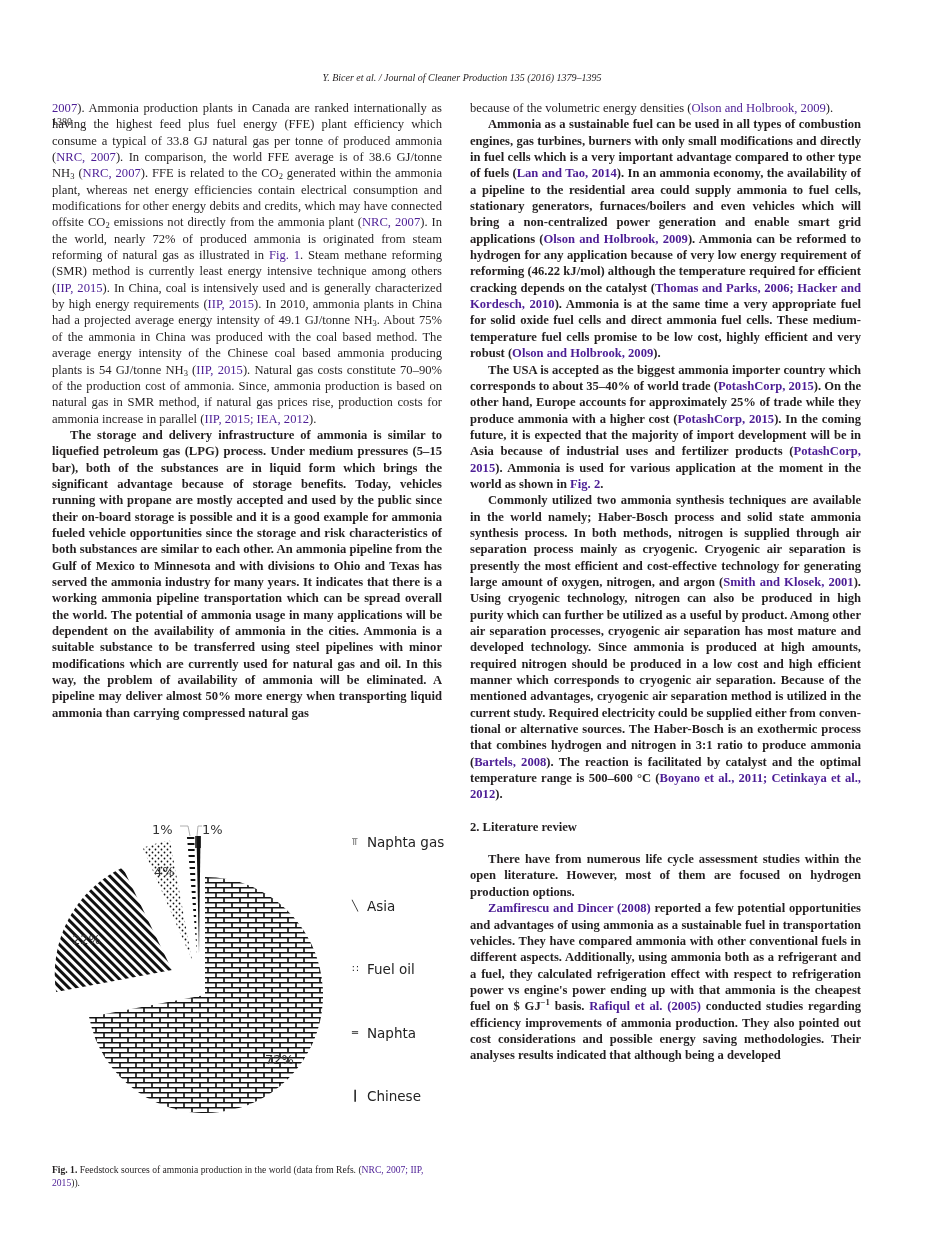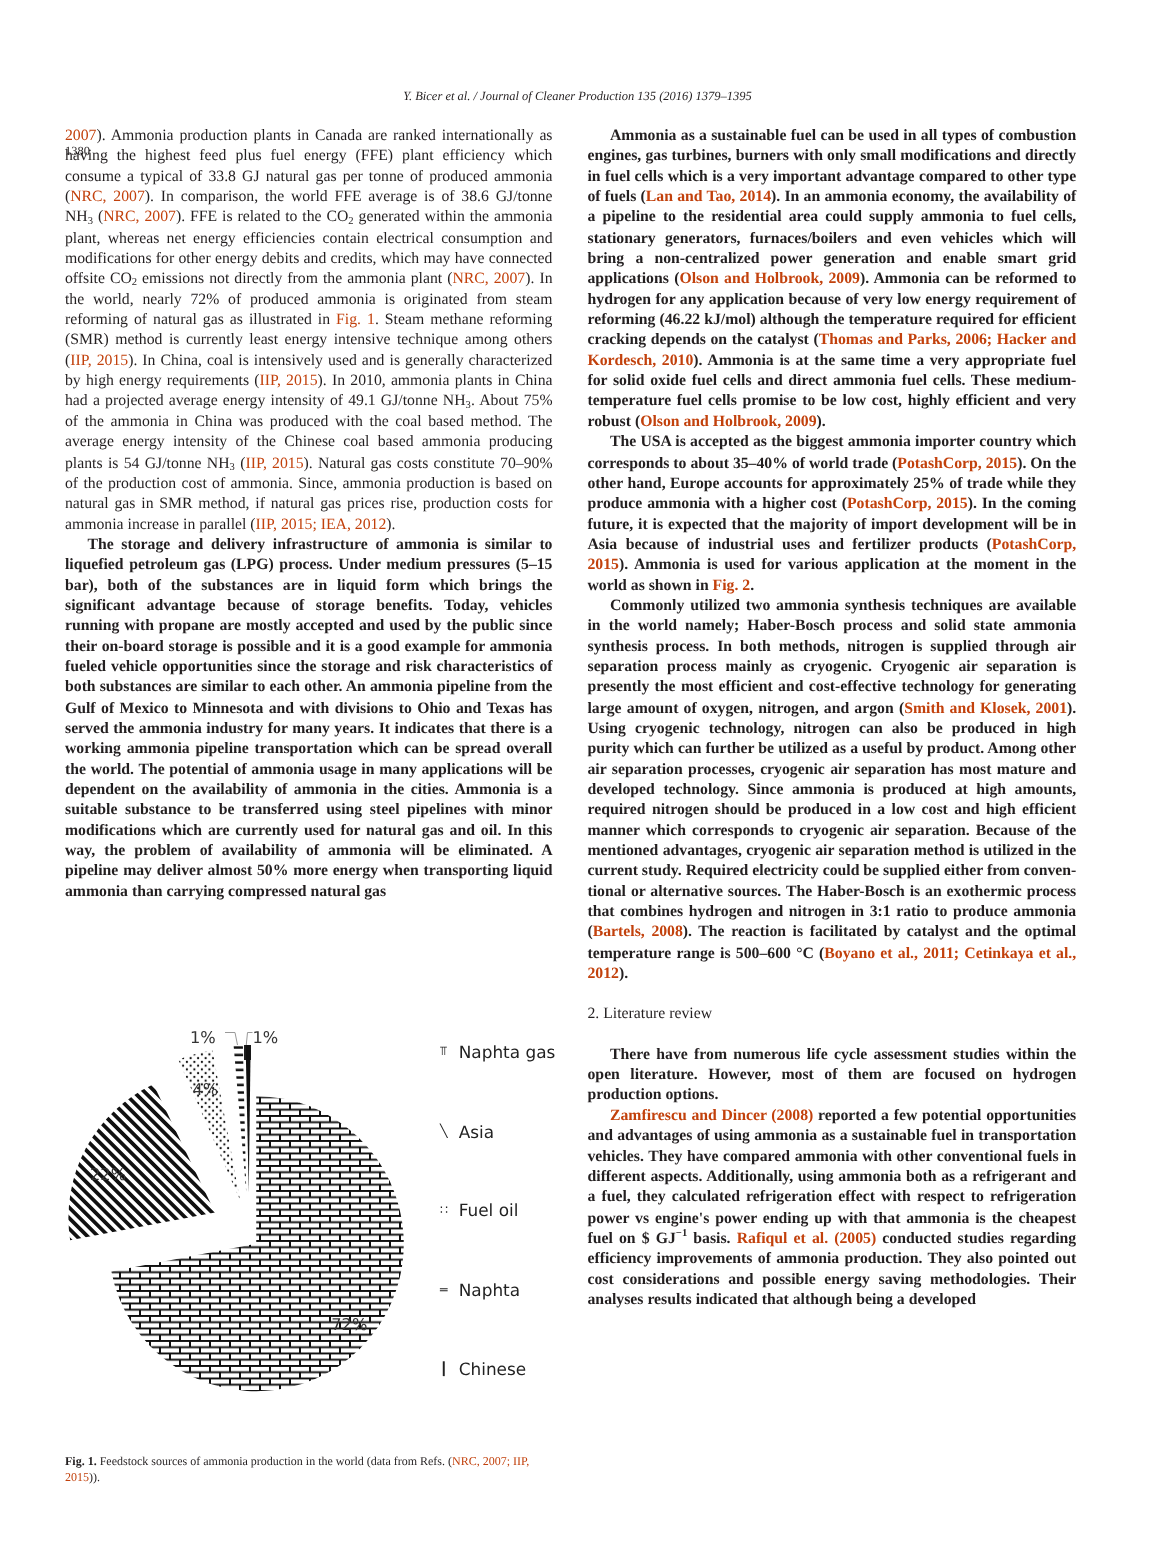--- a/index.html
+++ b/index.html
@@ -8,24 +8,24 @@
   .running-head { position: absolute; top: 72px; left: 52px; width: 820px; height: 14px;
          font-size: 10px; font-family: "Liberation Serif", serif; font-style: italic; }
   .running-head .pg { position: absolute; left: 0; top: 0; font-style: normal; margin-top: 44px; }
   .running-head .jr { position: absolute; left: 0; right: 0; text-align: center; top: 0; font-family: Liberation Serif, serif; }
   .col { position: absolute; font-family: "Liberation Serif", serif; font-size: 12.6px;
          line-height: 16.35px; text-align: justify; hyphens: manual; }
   .col.left { left: 52px; top: 100px; width: 390px; }
   .col.right { left: 470px; top: 100px; width: 391px; }
   .col p { margin: 0; text-indent: 0; }
   .col p.ind { text-indent: 18px; font-weight: bold; }
-  .lnk { color: #c2410c; }
+  .lnk { color: #4c1d95; }
   sub { font-size: 8.5px; line-height: 0; vertical-align: -2px; }
   sup { font-size: 8.5px; line-height: 0; vertical-align: 5px; }
-  h2.sec { font-family: "Liberation Serif", serif; font-size: 12.6px; font-weight: normal;
+  h2.sec { font-family: "Liberation Serif", serif; font-size: 12.6px; font-weight: bold;
          margin: 16px 0 16px 0; }
   .figure { position: absolute; left: 52px; top: 812px; width: 395px; height: 335px; }
   .figure svg { position: absolute; left: 0; top: 0; }
   .legend { position: absolute; left: 300px; top: 22px; width: 100px; }
   .legend-item { height: 63.5px; font-size: 13.5px; font-family: "DejaVu Sans", sans-serif;
          display: flex; align-items: flex-start; color: #222; }
   .legend-item .sw { display: inline-block; width: 12px; height: 10px; margin-right: 3px;
          margin-top: 3px; font-size: 10px; line-height: 10px; }
   .caption { position: absolute; left: 52px; top: 1163px; width: 392px;
          font-family: Liberation Serif, serif; font-size: 9.6px; line-height: 13px;
@@ -109,19 +109,20 @@
       <span>Chinese</span>
     </div>
   </div>
 </div>
 
 <div class="caption">
   <b>Fig. 1.</b><span> Feedstock sources of ammonia production in the world (data from Refs. (</span><a class="lnk">NRC, 2007; IIP, 2015</a><span>)).</span>
 </div>
 
 <div class="col right">
+  <p><span>because of the volumetric energy densities (</span><a class="lnk">Olson and Holbrook, 2009</a><span>).</span></p>
   <p class="ind"><span>Ammonia as a sustainable fuel can be used in all types of combustion engines, gas turbines, burners with only small modi­fications and directly in fuel cells which is a very important advantage compared to other type of fuels (</span><a class="lnk">Lan and Tao, 2014</a><span>). In an ammonia economy, the availability of a pipeline to the resi­dential area could supply ammonia to fuel cells, stationary gener­ators, furnaces/boilers and even vehicles which will bring a non-centralized power generation and enable smart grid applications (</span><a class="lnk">Olson and Holbrook, 2009</a><span>). Ammonia can be reformed to hydrogen for any application because of very low energy require­ment of reforming (46.22 kJ/mol) although the temperature required for efficient cracking depends on the catalyst (</span><a class="lnk">Thomas and Parks, 2006; Hacker and Kordesch, 2010</a><span>). Ammonia is at the same time a very appropriate fuel for solid oxide fuel cells and direct ammonia fuel cells. These medium-temperature fuel cells promise to be low cost, highly efficient and very robust (</span><a class="lnk">Olson and Holbrook, 2009</a><span>).</span></p>
   <p class="ind"><span>The USA is accepted as the biggest ammonia importer country which corresponds to about 35–40% of world trade (</span><a class="lnk">PotashCorp, 2015</a><span>). On the other hand, Europe accounts for approximately 25% of trade while they produce ammonia with a higher cost (</span><a class="lnk">PotashCorp, 2015</a><span>). In the coming future, it is expected that the majority of import development will be in Asia because of indus­trial uses and fertilizer products (</span><a class="lnk">PotashCorp, 2015</a><span>). Ammonia is used for various application at the moment in the world as shown in </span><a class="lnk">Fig. 2</a><span>.</span></p>
   <p class="ind"><span>Commonly utilized two ammonia synthesis techniques are available in the world namely; Haber-Bosch process and solid state ammonia synthesis process. In both methods, nitrogen is supplied through air separation process mainly as cryogenic. Cryogenic air separation is presently the most efficient and cost-effective tech­nology for generating large amount of oxygen, nitrogen, and argon (</span><a class="lnk">Smith and Klosek, 2001</a><span>). Using cryogenic technology, nitrogen can also be produced in high purity which can further be utilized as a useful by product. Among other air separation processes, cryogenic air separation has most mature and developed technology. Since ammonia is produced at high amounts, required nitrogen should be produced in a low cost and high efficient manner which corre­sponds to cryogenic air separation. Because of the mentioned ad­vantages, cryogenic air separation method is utilized in the current study. Required electricity could be supplied either from conven­tional or alternative sources. The Haber-Bosch is an exothermic process that combines hydrogen and nitrogen in 3:1 ratio to pro­duce ammonia (</span><a class="lnk">Bartels, 2008</a><span>). The reaction is facilitated by catalyst and the optimal temperature range is 500–600 °C (</span><a class="lnk">Boyano et al., 2011; Cetinkaya et al., 2012</a><span>).</span></p>
   <h2 class="sec">2.  Literature review</h2>
   <p class="ind">There have from numerous life cycle assessment studies within the open literature. However, most of them are focused on hydrogen production options.</p>
   <p class="ind"><a class="lnk">Zamfirescu and Dincer (2008)</a><span> reported a few potential oppor­tunities and advantages of using ammonia as a sustainable fuel in transportation vehicles. They have compared ammonia with other conventional fuels in different aspects. Additionally, using ammonia both as a refrigerant and a fuel, they calculated refriger­ation effect with respect to refrigeration power vs engine's power ending up with that ammonia is the cheapest fuel on $ GJ</span><sup>−1</sup><span> basis. </span><a class="lnk">Rafiqul et al. (2005)</a><span> conducted studies regarding efficiency im­provements of ammonia production. They also pointed out cost considerations and possible energy saving methodologies. Their analyses results indicated that although being a developed</span></p>
 </div>
 
 </body></html>

